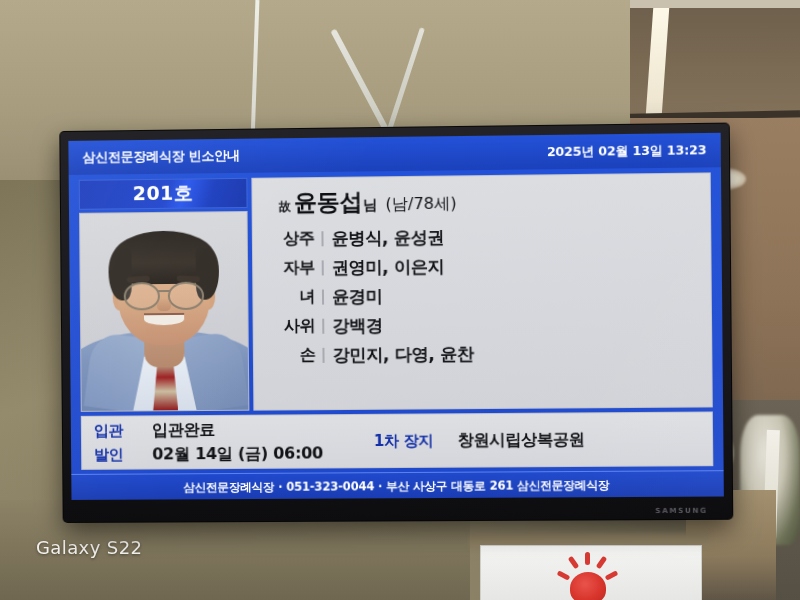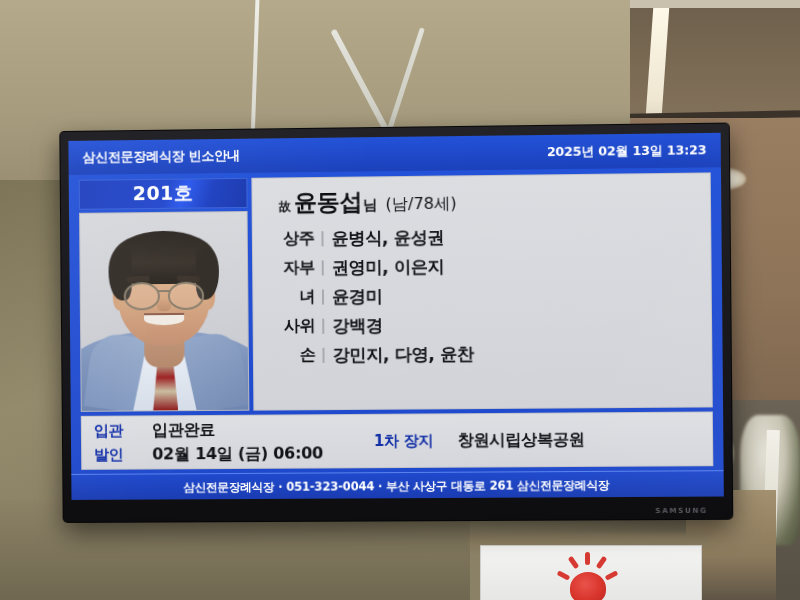--- a/index.html
+++ b/index.html
@@ -545,20 +545,21 @@
   <div class="poster"></div>
   <div class="sun-icon">
     <div class="sun-core"></div>
     <div class="ray" style="left:29px; top:0px; transform:rotate(0deg);"></div>
     <div class="ray" style="left:15px; top:4px; transform:rotate(-35deg);"></div>
     <div class="ray" style="left:43px; top:4px; transform:rotate(35deg);"></div>
     <div class="ray" style="left:5px;  top:17px; transform:rotate(-62deg);"></div>
     <div class="ray" style="left:53px; top:17px; transform:rotate(62deg);"></div>
   </div>
 
+  <div class="watermark">Galaxy S22</div>
 
   <div id="tv">
     <div id="tv-bezel">
       <div id="screen">
 
         <div class="scr-header">
           <div class="h-title">삼신전문장례식장 빈소안내</div>
           <div class="h-datetime">2025년 02월 13일 13:23</div>
         </div>
 

